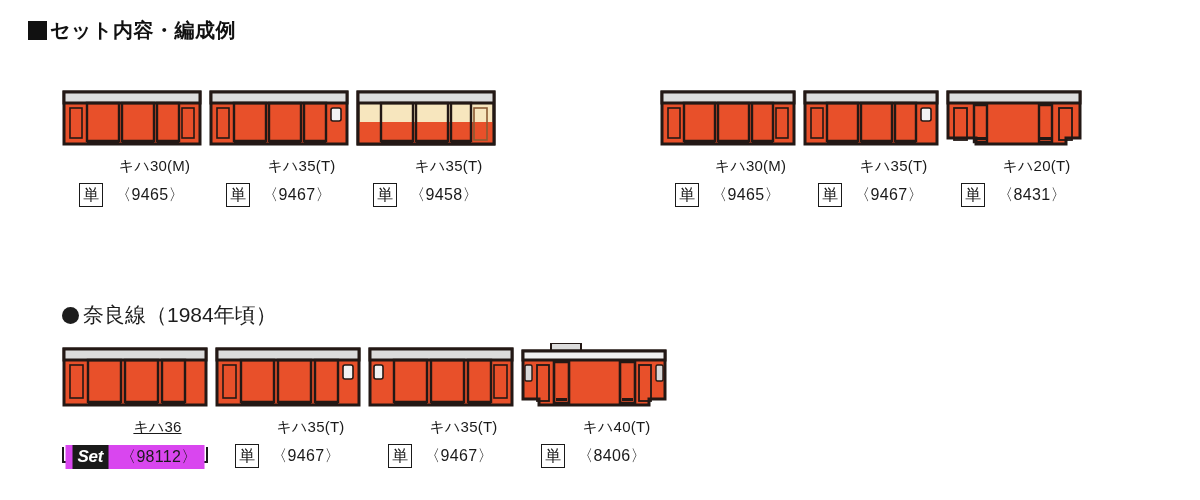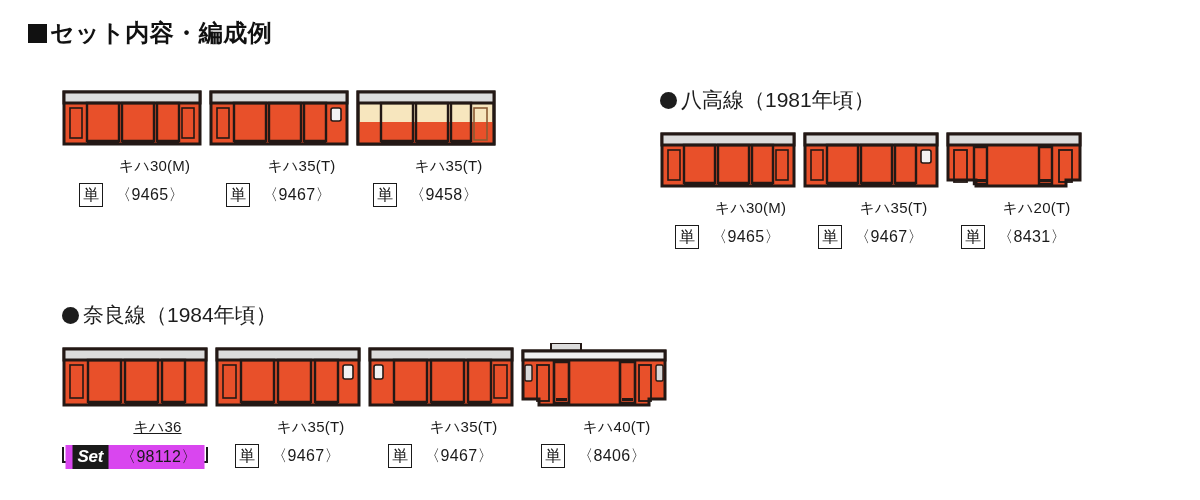--- a/index.html
+++ b/index.html
@@ -14,21 +14,21 @@
     color: #1a1a1a;
     position: relative;
     overflow: hidden;
   }
 
   
   .page-title {
     position: absolute;
     left: 28px;
     top: 17px;
-    font-size: 24px;
+    font-size: 20px;
     font-weight: bold;
     letter-spacing: 0.5px;
     color: #111111;
     white-space: nowrap;
     display: flex;
     align-items: center;
   }
   .title-marker {
     display: inline-block;
     width: 19px;
@@ -234,24 +234,20 @@
       <div class="car-code">
         <span class="badge-tan">単</span>
         <span class="code-text">〈9458〉</span>
       </div>
     </div>
 
   </div>
 </div>
 
 <div class="group" id="group-1" style="left:660px; top:86px;">
-  <div class="group-title">
-    <span class="group-bullet"></span>
-    <span>八高線（1981年頃）</span>
-  </div>
   <div class="cars-row">
 
     <div class="car-cell">
       <div class="car-art">
         <svg width="136" height="62" viewBox="0 0 136 62">
           <rect x="2" y="6" width="132" height="52" fill="#E8502A" stroke="#231815" stroke-width="3"></rect>
           <rect x="2" y="6" width="132" height="11" fill="#DCDCDC" stroke="#231815" stroke-width="3"></rect>
           <rect x="8" y="22" width="12" height="30" fill="none" stroke="#231815" stroke-width="1.6"></rect>
           <rect x="116" y="22" width="12" height="30" fill="none" stroke="#231815" stroke-width="1.6"></rect>
           <path d="M24 17 h31 v38 h-31 z" fill="none" stroke="#231815" stroke-width="2.4"></path>

